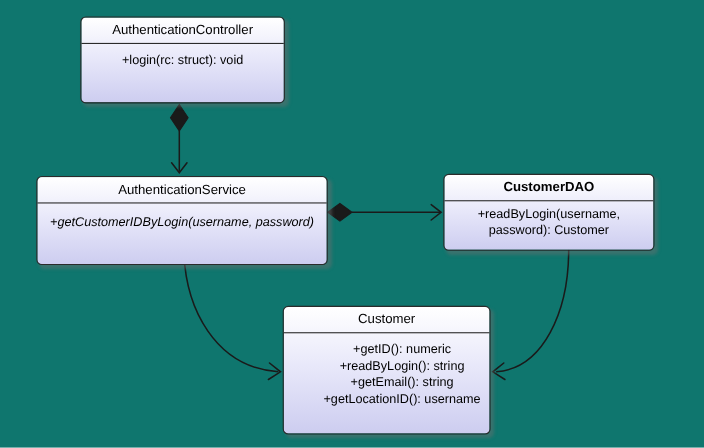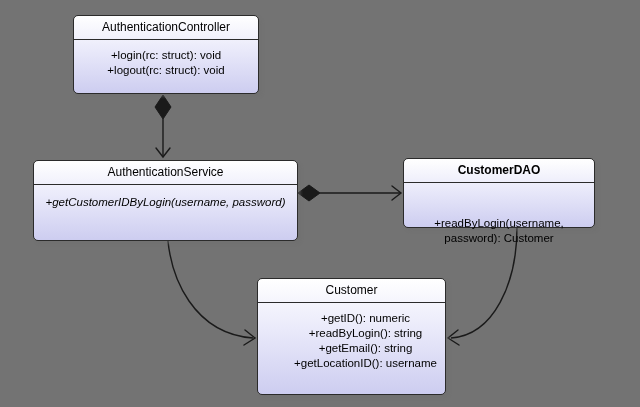--- a/index.html
+++ b/index.html
@@ -1,20 +1,20 @@
 <!DOCTYPE html>
 <html style="--line: #1a1a1a; --box-border: #2b2b2b; --fill-top: #ffffff; --fill-bottom: #cdcdf0; --text: #000000; --shadow: rgba(110,110,110,0.45);"><head>
 <meta charset="utf-8">
 <style>
   html, body { margin: 0; padding: 0; background: #ffffff; }
   .canvas {
     position: relative;
     width: 640px;
     height: 407px;
-    background: #737373;
+    background: #0f766e;
     font-family: "Liberation Sans", sans-serif;
     color: var(--text, #000);
     overflow: hidden;
   }
   .uml-class {
     position: absolute;
     box-sizing: border-box;
     border: 1.4px solid var(--box-border, #2b2b2b);
     border-radius: 5px;
     background: linear-gradient(180deg, var(--fill-top, #ffffff) 0%, #e9e9fa 45%, var(--fill-bottom, #cdcdf0) 100%);
@@ -29,21 +29,21 @@
     border-bottom: 1.4px solid var(--box-border, #2b2b2b);
   }
   .cls-title[data-bold="true"] { font-weight: bold; }
   .cls-body { padding: 6px 7px; }
   .method {
     font-size: 11.5px;
     line-height: 15px;
     white-space: nowrap;
     text-align: center;
   }
-  .cls-body.wrap .method { white-space: normal; margin-top: 28px; }
+  .cls-body.wrap .method { white-space: normal; }
   svg.connectors {
     position: absolute;
     left: 0; top: 0;
     width: 640px; height: 407px;
     pointer-events: none;
   }
   .conn  { fill: none; stroke: var(--line, #1a1a1a); stroke-width: 1.4; }
   .diamond { fill: var(--line, #1a1a1a); stroke: var(--line, #1a1a1a); stroke-width: 1; }
   .arrow { fill: none; stroke: var(--line, #1a1a1a); stroke-width: 1.4; stroke-linecap: round; }
 </style>
@@ -74,21 +74,20 @@
     <g>
       <path class="conn" d="M517,227 C517,283 494,335 451,338"></path>
       <path class="arrow" d="M458,330 L448,338 L459,345"></path>
     </g>
   </svg>
 
   <div class="uml-class" style="left:73px; top:15px; width:186px; height:79px;">
     <div class="cls-title" data-bold="false">AuthenticationController</div>
     <div class="cls-body" style="padding-top:8px;">
       <div class="method">+login(rc: struct): void</div>
-      <div class="method">+logout(rc: struct): void</div>
     </div>
   </div>
 
   <div class="uml-class" style="left:33px; top:160px; width:265px; height:81px;">
     <div class="cls-title" data-bold="false">AuthenticationService</div>
     <div class="cls-body" style="padding-top:10px; padding-left:5px; padding-right:5px;font-style:italic;">
       <div class="method">+getCustomerIDByLogin(username, password)</div>
     </div>
   </div>
 

